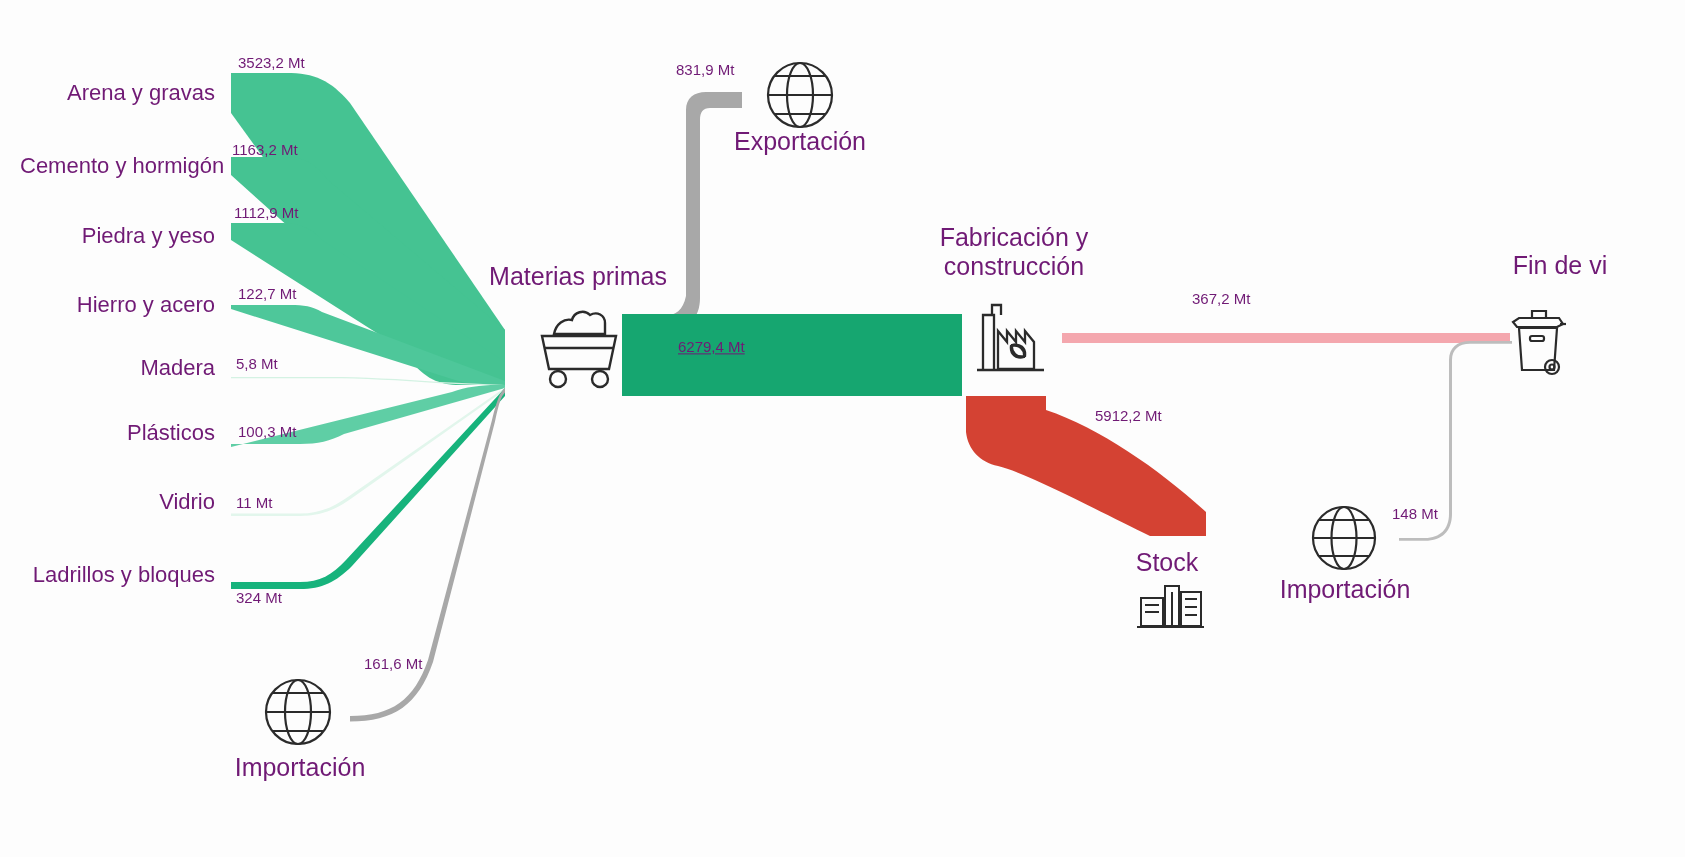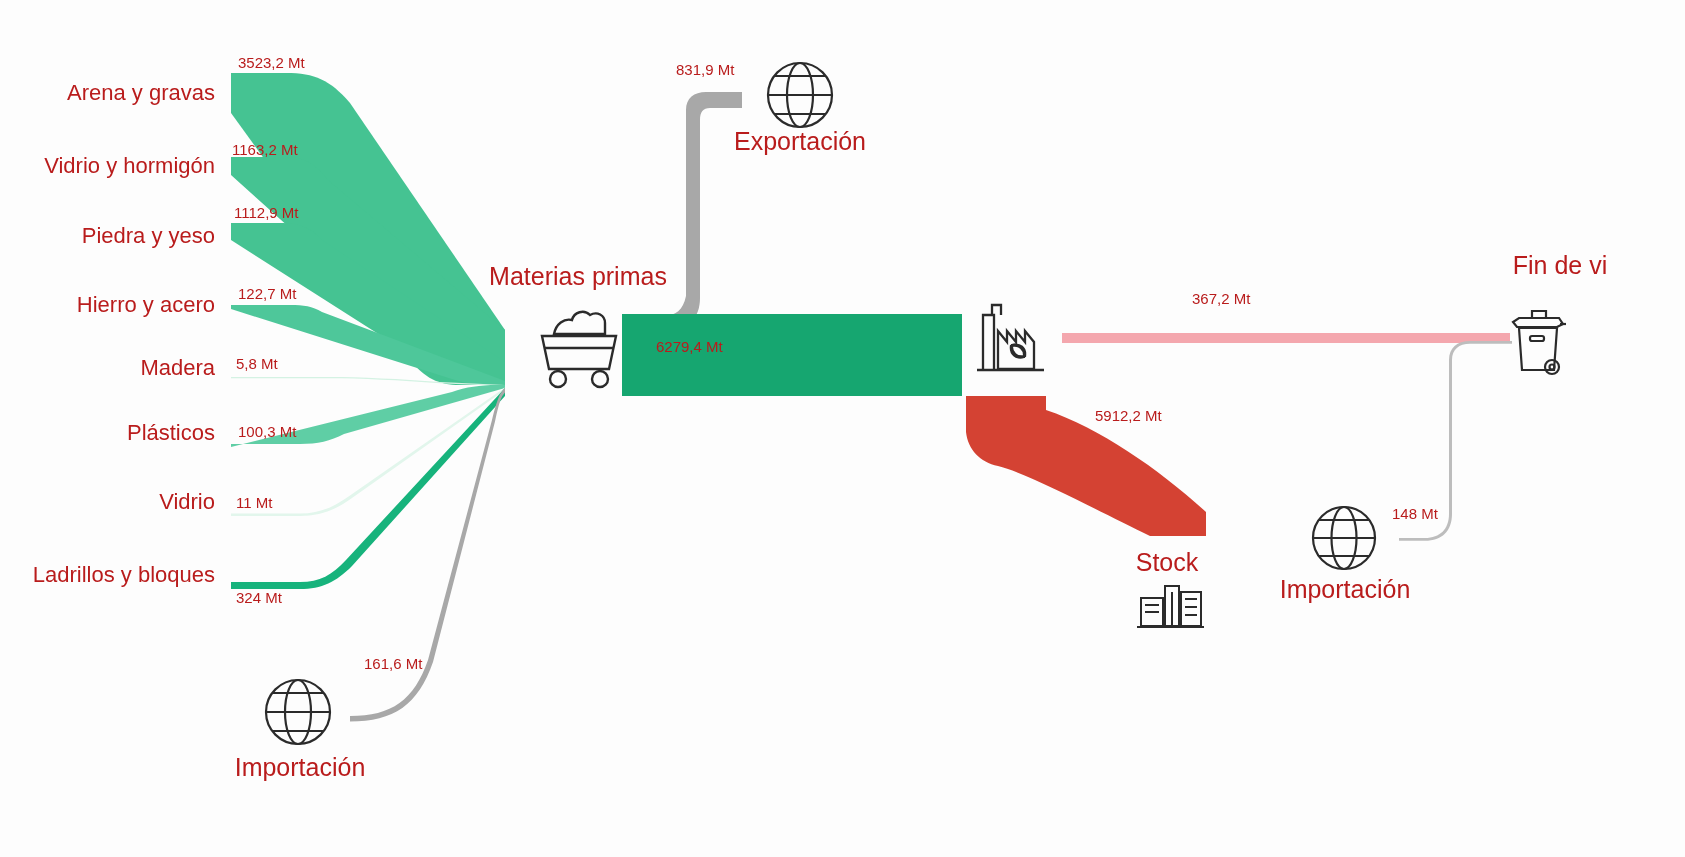--- a/index.html
+++ b/index.html
@@ -21,21 +21,21 @@
   }
   #sankey-svg {
     position: absolute;
     left: 0;
     top: 0;
     width: 1685px;
     height: 857px;
   }
   .lbl {
     position: absolute;
-    color: #b91c1c;
+    color: #701a75;
     white-space: nowrap;
     line-height: 1.15;
   }
   .src-name {
     font-size: 22px;
     text-align: right;
     transform: translateY(-50%);
   }
   .flow-val {
     font-size: 15px;
@@ -157,46 +157,50 @@
       <circle cx="1552" cy="367" r="7"></circle>
       <circle cx="1552" cy="367" r="2.5"></circle>
       <line x1="1560" y1="324" x2="1566" y2="324"></line>
     </g>
 
   </svg>
 
   <div class="cut-title">&nbsp;</div>
 
   <div class="lbl src-name" style="left:20px; top:93px; width:195px;">Arena y gravas</div>
-  <div class="lbl src-name" style="left:20px; top:166px; width:195px;">Vidrio y hormigón</div>
+  <div class="lbl src-name" style="left:20px; top:166px; width:195px;">Cemento y hormigón</div>
   <div class="lbl src-name" style="left:20px; top:236px; width:195px;">Piedra y yeso</div>
   <div class="lbl src-name" style="left:20px; top:305px; width:195px;">Hierro y acero</div>
   <div class="lbl src-name" style="left:20px; top:368px; width:195px;">Madera</div>
   <div class="lbl src-name" style="left:20px; top:433px; width:195px;">Plásticos</div>
   <div class="lbl src-name" style="left:20px; top:502px; width:195px;">Vidrio</div>
   <div class="lbl src-name" style="left:20px; top:575px; width:195px;">Ladrillos y bloques</div>
 
   <div class="lbl flow-val" style="left:238px; top:63px;">3523,2 Mt</div>
   <div class="lbl flow-val" style="left:232px; top:150px;">1163,2 Mt</div>
   <div class="lbl flow-val" style="left:234px; top:213px;">1112,9 Mt</div>
   <div class="lbl flow-val" style="left:238px; top:294px;">122,7 Mt</div>
   <div class="lbl flow-val" style="left:236px; top:364px;">5,8 Mt</div>
   <div class="lbl flow-val" style="left:238px; top:432px;">100,3 Mt</div>
   <div class="lbl flow-val" style="left:236px; top:503px;">11 Mt</div>
   <div class="lbl flow-val" style="left:236px; top:576px;margin-top:22px;">324 Mt</div>
 
   <div class="lbl flow-val" style="left:364px; top:664px;">161,6 Mt</div>
   <div class="lbl flow-val" style="left:676px; top:70px;">831,9 Mt</div>
-  <div class="lbl flow-val" style="left:656px; top:347px;">6279,4 Mt</div>
+  <div class="lbl flow-val" style="left:678px; top:347px;text-decoration:underline;">6279,4 Mt</div>
   <div class="lbl flow-val" style="left:1095px; top:416px;">5912,2 Mt</div>
   <div class="lbl flow-val" style="left:1192px; top:299px;">367,2 Mt</div>
   <div class="lbl flow-val" style="left:1392px; top:514px;">148 Mt</div>
 
   <div class="lbl node-title" style="left:578px; top:276px;">Materias primas</div>
   <div class="lbl node-title" style="left:800px; top:141px;">Exportación</div>
   <div class="lbl node-title" style="left:300px; top:767px;">Importación</div>
 
+  <div class="lbl node-title" style="left:1014px; top:252px;">
+    <span>Fabricación y</span><br>
+    <span>construcción</span>
+  </div>
 
   <div class="lbl node-title" style="left:1167px; top:562px;">Stock</div>
   <div class="lbl node-title" style="left:1345px; top:589px;">Importación</div>
   <div class="lbl node-title" style="left:1560px; top:265px;">Fin de vi</div>
 
 </div>
 
 </body></html>

